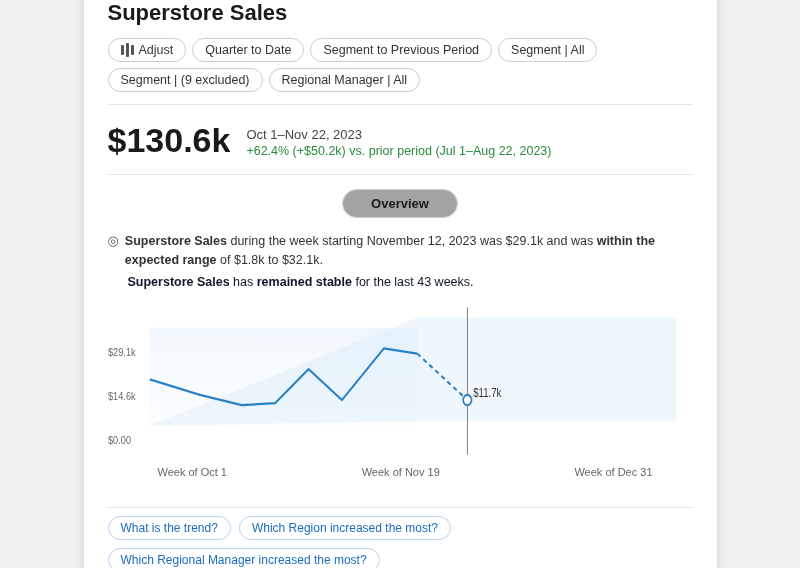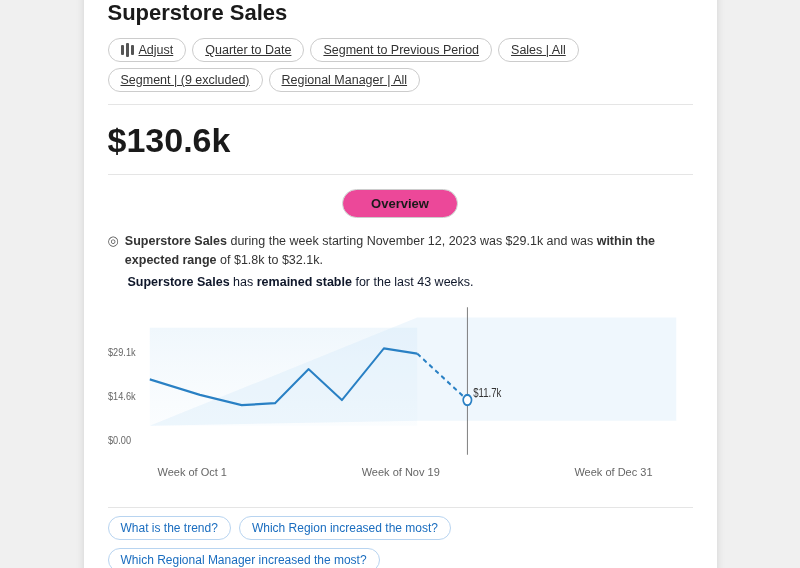--- a/index.html
+++ b/index.html
@@ -37,21 +37,20 @@
       border: 1px solid #ccc;
       border-radius: 16px;
       padding: 4px 12px;
       font-size: 12.5px;
       cursor: pointer;
       background: #fff;
       color: #333;
       display: flex;
       align-items: center;
       gap: 5px;
-      text-decoration: underline;
     }
     .filter-btn.adjust {
       background: #fff;
     }
     .adjust-icon {
       display: inline-flex;
       gap: 2px;
       align-items: center;
     }
     .adjust-icon span {
@@ -106,21 +105,21 @@
     .tab-btn {
       padding: 6px 28px;
       font-size: 13px;
       cursor: pointer;
       border: none;
       background: transparent;
       color: #555;
       border-radius: 20px;
     }
     .tab-btn.active {
-      background: #ec4899;
+      background: #a3a3a3;
       color: #1a1a1a;
       font-weight: 600;
       box-shadow: 0 1px 4px rgba(0,0,0,0.15);
     }
     .insight-section {
       margin-bottom: 8px;
     }
     .insight-text {
       font-size: 12.5px;
       color: #333;
@@ -196,32 +195,36 @@
       </span>
       <span>Adjust</span>
     </button>
     <button class="filter-btn">
       <span>Quarter to Date</span>
     </button>
     <button class="filter-btn">
       <span>Segment to Previous Period</span>
     </button>
     <button class="filter-btn">
-      <span>Sales | All</span>
+      <span>Segment | All</span>
     </button>
     <button class="filter-btn">
       <span>Segment | (9 excluded)</span>
     </button>
     <button class="filter-btn">
       <span>Regional Manager | All</span>
     </button>
   </div>
 
   <div class="metric-section">
     <div class="metric-value">$130.6k</div>
+    <div class="metric-details">
+      <div class="metric-period">Oct 1–Nov 22, 2023</div>
+      <div class="metric-change">+62.4% (+$50.2k) vs. prior period (Jul 1–Aug 22, 2023)</div>
+    </div>
   </div>
 
   <div class="tab-row">
     <div class="tab-group">
       <button class="tab-btn active">
         <span>Overview</span>
       </button>
     </div>
   </div>
 

